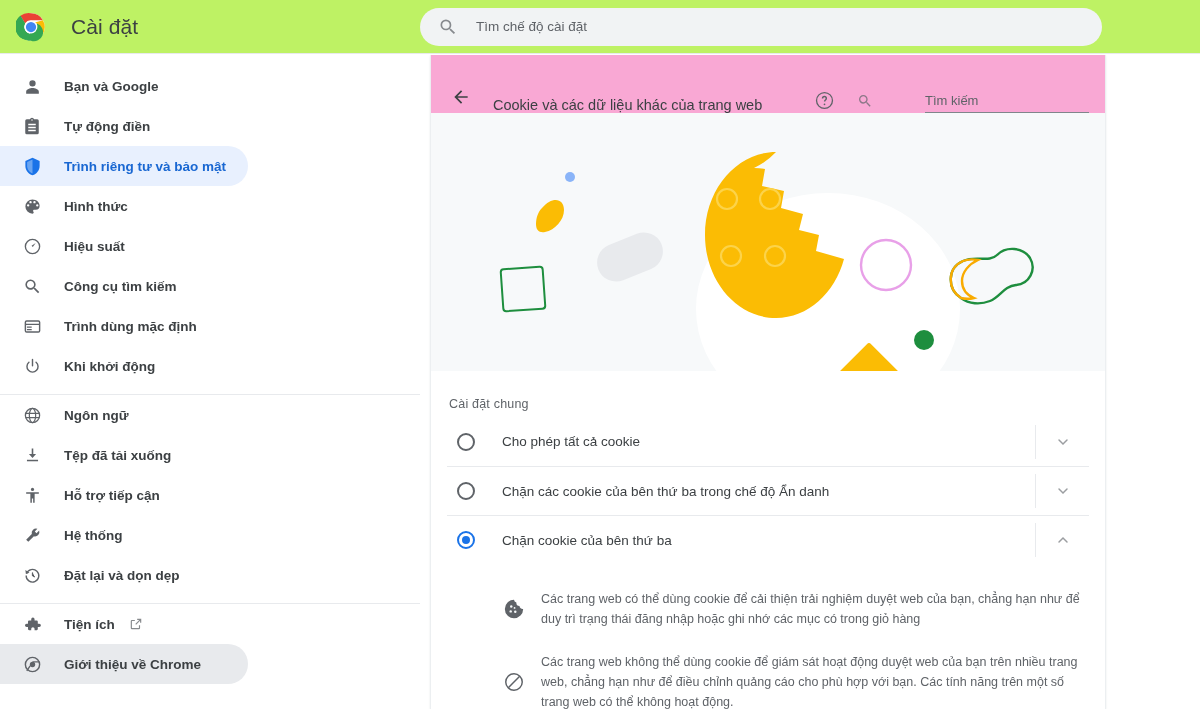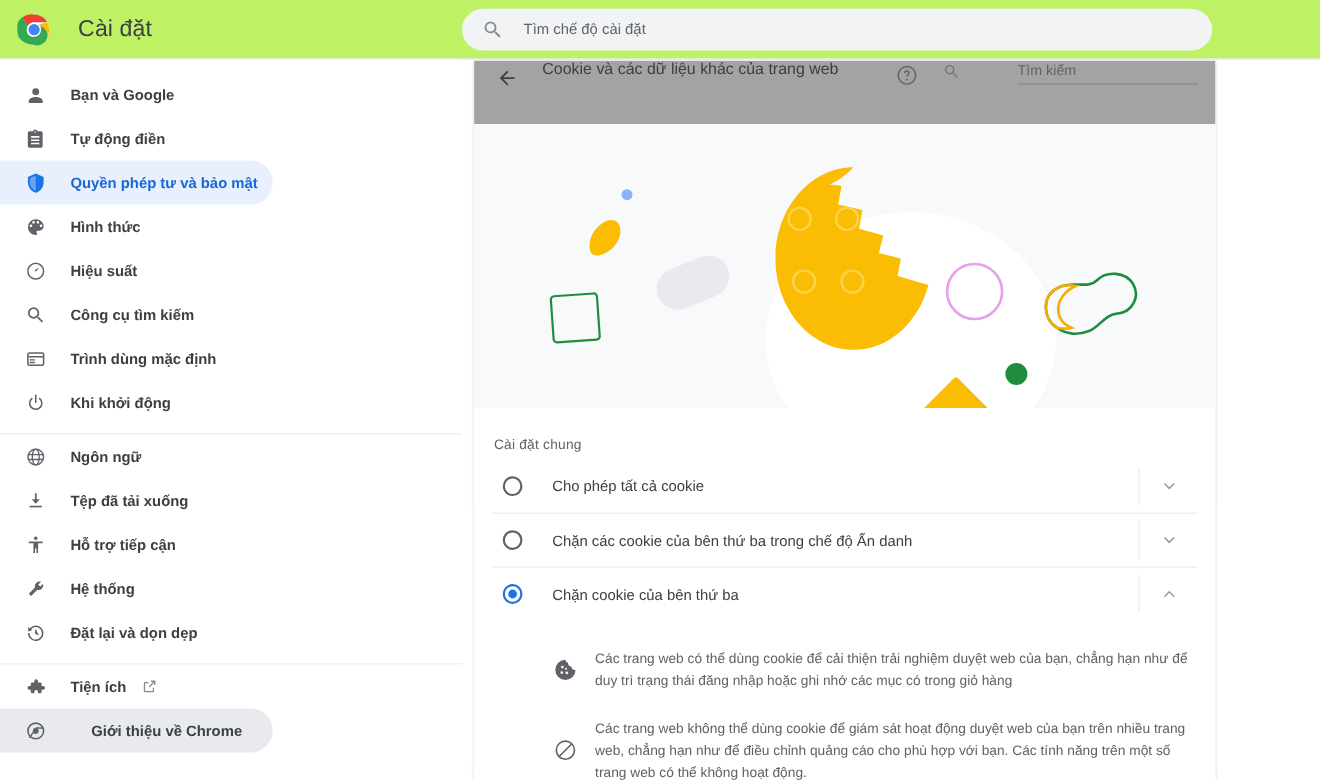--- a/index.html
+++ b/index.html
@@ -54,36 +54,36 @@
     padding-left: 22px;
     border-radius: 0 20px 20px 0;
     cursor: pointer; user-select: none;
   }
   .nav-item .ico { flex: 0 0 20px; width: 20px; height: 20px; display:flex; align-items:center; justify-content:center; }
   .nav-item .lbl {
     margin-left: 22px; font-size: 13.5px; color: #3c4043; white-space: nowrap;
   }
   .nav-item.selected { background: #e8f0fe; }
   .nav-item.selected .lbl { color: #1967d2; }
-  .nav-item.grey-selected { background: #e8eaed; gap: 19px; }
+  .nav-item.grey-selected { background: #e8eaed; }
   .nav-item .ext { margin-left: 14px; width: 14px; height: 14px; opacity:.75; }
 
   
   .content {
     position: absolute; top: 55px; left: 430px;
     width: 676px; height: 654px;
     background: #fff;
     border-left: 1px solid #eceff1;
     border-right: 1px solid #eceff1;
     box-shadow: 0 1px 2px rgba(60,64,67,.10);
     overflow: hidden;
   }
   .subheader {
-    height: 58px; display: flex; align-items: flex-start;
-    padding: 0 16px 0 14px; background: #a3a3a3;
+    height: 58px; display: flex; align-items: flex-end;
+    padding: 0 16px 0 14px; background: #f9a8d4;
   }
   .back-btn {
     width: 32px; height: 32px; border-radius: 50%;
     display: flex; align-items: center; justify-content: center;
     cursor: pointer; flex: 0 0 32px;
   }
   .sub-title {
     margin-left: 16px; font-size: 14.5px; color: #3c4043; white-space: nowrap;
   }
   .subheader .spacer { flex: 1; }
@@ -193,21 +193,21 @@
         <span class="lbl">Tự động điền</span>
       </div>
 
       <div class="nav-item selected">
         <span class="ico">
           <svg viewBox="0 0 24 24" width="19" height="19">
               <path fill="#1a73e8" d="M12 1 3 5v6c0 5.55 3.84 10.74 9 12 5.16-1.26 9-6.45 9-12V5z"></path>
               <path fill="#fff" d="M12 3.2v17.5c-3.9-1.2-6.8-5.4-6.8-9.7V6.3z" opacity=".35"></path>
             </svg>
         </span>
-        <span class="lbl">Quyền phép tư và bảo mật</span>
+        <span class="lbl">Trình riêng tư và bảo mật</span>
       </div>
 
       <div class="nav-item">
         <span class="ico">
           <svg viewBox="0 0 24 24" width="19" height="19">
               <path fill="#5f6368" d="M12 3a9 9 0 0 0 0 18c.83 0 1.5-.67 1.5-1.5 0-.39-.15-.74-.39-1-.23-.27-.39-.62-.39-1 0-.83.67-1.5 1.5-1.5H16a5 5 0 0 0 5-5c0-4.42-4.03-8-9-8zm-5.5 9A1.5 1.5 0 1 1 8 10.5 1.5 1.5 0 0 1 6.5 12zm3-4A1.5 1.5 0 1 1 11 6.5 1.5 1.5 0 0 1 9.5 8zm5 0A1.5 1.5 0 1 1 16 6.5 1.5 1.5 0 0 1 14.5 8zm3.5 4a1.5 1.5 0 1 1 1.5-1.5A1.5 1.5 0 0 1 18 12z"></path>
             </svg>
         </span>
         <span class="lbl">Hình thức</span>
       </div>

